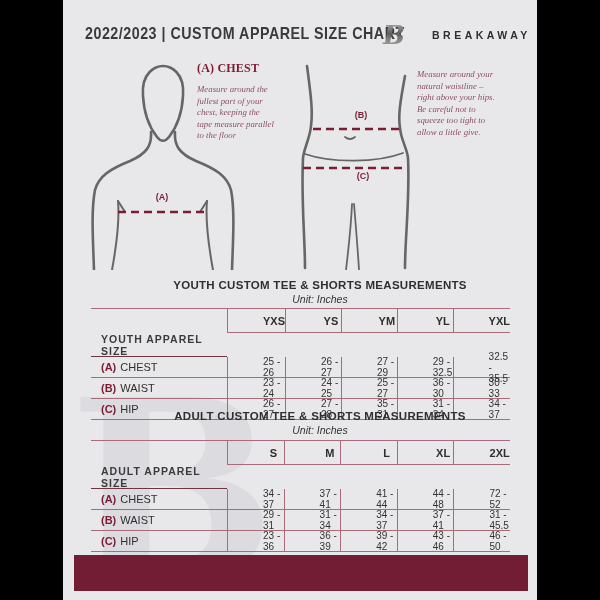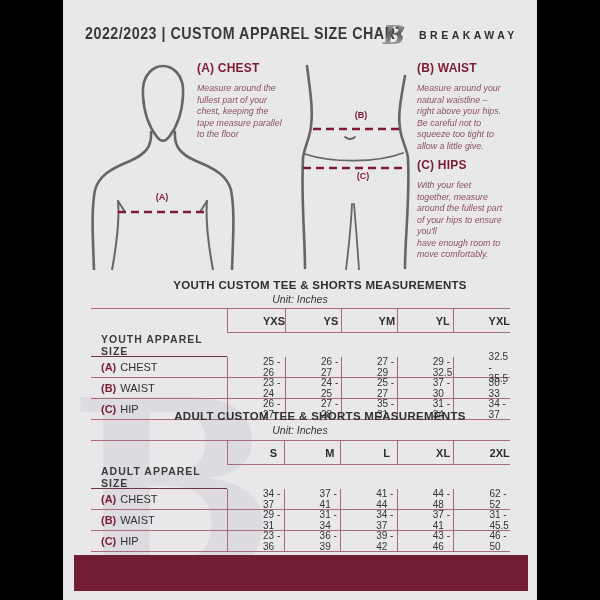--- a/index.html
+++ b/index.html
@@ -5,39 +5,39 @@
   html,body{margin:0;padding:0;}
   body{width:600px;height:600px;overflow:hidden;background:#000;font-family:"Liberation Sans",sans-serif;}
   .stage{position:relative;width:600px;height:600px;background:#000;}
   .page{position:absolute;left:63px;top:0;width:474px;height:600px;background:#e8e8ea;overflow:hidden;}
   .watermark{position:absolute;left:6px;top:368px;font-family:"DejaVu Serif",serif;font-weight:bold;
     font-size:245px;line-height:1;color:#dcdce0;z-index:0;user-select:none;}
   
   .hdr-title{position:absolute;left:22px;top:24px;font-weight:bold;font-size:17px;color:#3a3a3a;
     letter-spacing:.6px;transform:scaleX(.84);transform-origin:left center;white-space:nowrap;z-index:2;}
   .brand{position:absolute;left:313px;top:17px;display:flex;align-items:center;z-index:2;}
-  .brand-name{margin-left:15px;font-weight:bold;font-size:10.5px;letter-spacing:3.5px;color:#2e2e2e;}
+  .brand-name{margin-left:28px;font-weight:bold;font-size:10.5px;letter-spacing:3.5px;color:#2e2e2e;}
   
   .fig{position:absolute;z-index:1;}
   .fig-upper{left:25px;top:58px;}
   .fig-lower{left:238px;top:58px;}
   .meas-label{position:absolute;z-index:2;width:30px;text-align:center;font-weight:bold;
     font-size:9px;color:#7c1c34;}
-  .guide{position:absolute;z-index:2;}
+  .guide{position:absolute;z-index:2;font-family:Liberation Serif, serif;}
   .guide h3{margin:0;font-size:12px;font-weight:bold;color:#7c1c34;letter-spacing:.2px;}
   .guide p{margin:8px 0 0 0;font-size:8.8px;line-height:11.5px;font-style:italic;color:#8d4f62;
     white-space:pre-line;}
   .guide-chest{left:134px;top:61px;width:112px;}
   .guide-waist{left:354px;top:61px;width:112px;}
   .guide-hips{left:354px;top:158px;width:118px;}
   
   .tbl-title{position:absolute;width:514px;text-align:center;font-weight:bold;font-size:11.5px;
     color:#2f2f2f;letter-spacing:.3px;z-index:2;}
   .tbl-unit{position:absolute;width:474px;text-align:center;font-size:10.5px;font-style:italic;
-    color:#333;z-index:2;}
+    color:#333;z-index:2;padding-left:20px;}
   .grid{position:absolute;left:28px;width:419px;display:grid;
     grid-template-columns:136px repeat(5,1fr);z-index:2;
     border-top:1.5px solid #a96b79;border-bottom:1.5px solid #a96b79;}
   .cell{display:flex;align-items:center;justify-content:center;font-size:10px;color:#333;
     border-bottom:1px solid #a96b79;}
   .cell.vline{border-left:1.5px solid #a96b79;padding-left:35px;}
   .cell.hhead{height:23px;font-weight:bold;font-size:11px;color:#2f2f2f;}
   .cell.rowlabel{justify-content:flex-start;padding-left:10px;font-size:11px;color:#2f2f2f;}
   .cell.sizehead{justify-content:flex-start;padding-left:10px;font-weight:bold;font-size:10.5px;
     letter-spacing:1px;color:#3b3b3b;border-bottom:1.5px solid #6e3440;margin-top:24px;}
@@ -107,37 +107,26 @@
 
     <div class="guide guide-chest">
       <h3>(A) CHEST</h3>
       <p>Measure around the
 fullest part of your
 chest, keeping the
 tape measure parallel
 to the floor</p>
     </div>
     <div class="guide guide-waist">
-      <h3>(B) WAIST</h3>
       <p>Measure around your
 natural waistline –
 right above your hips.
 Be careful not to
 squeeze too tight to
 allow a little give.</p>
-    </div>
-    <div class="guide guide-hips">
-      <h3>(C) HIPS</h3>
-      <p>With your feet
-together, measure
-around the fullest part
-of your hips to ensure
-you'll
-have enough room to
-move comfortably.</p>
     </div>
 
     <div class="tbl-title" style="top:279px;">YOUTH CUSTOM TEE &amp; SHORTS MEASUREMENTS</div>
     <div class="tbl-unit" style="top:293px;">Unit: Inches</div>
     <div class="grid" style="top:308px;">
       <div class="cell hhead sizehead">YOUTH APPAREL SIZE</div>
       <div class="cell hhead vline">YXS</div>
       <div class="cell hhead vline">YS</div>
       <div class="cell hhead vline">YM</div>
       <div class="cell hhead vline">YL</div>
@@ -153,21 +142,21 @@
       <div class="cell data vline">29 - 32.5</div>
       <div class="cell data vline">32.5 - 35.5</div>
 
       <div class="cell data rowlabel">
         <span class="prefix">(B)</span>
         <span>WAIST</span>
       </div>
       <div class="cell data vline">23 - 24</div>
       <div class="cell data vline">24 - 25</div>
       <div class="cell data vline">25 - 27</div>
-      <div class="cell data vline">37 - 30</div>
+      <div class="cell data vline">36 - 30</div>
       <div class="cell data vline">30 - 33</div>
 
       <div class="cell data rowlabel last">
         <span class="prefix">(C)</span>
         <span>HIP</span>
       </div>
       <div class="cell data vline last">26 - 27</div>
       <div class="cell data vline last">27 - 28</div>
       <div class="cell data vline last">35 - 31</div>
       <div class="cell data vline last">31 - 34</div>
@@ -185,21 +174,21 @@
       <div class="cell hhead vline">2XL</div>
 
       <div class="cell data rowlabel">
         <span class="prefix">(A)</span>
         <span>CHEST</span>
       </div>
       <div class="cell data vline">34 - 37</div>
       <div class="cell data vline">37 - 41</div>
       <div class="cell data vline">41 - 44</div>
       <div class="cell data vline">44 - 48</div>
-      <div class="cell data vline">62 - 52</div>
+      <div class="cell data vline">72 - 52</div>
 
       <div class="cell data rowlabel">
         <span class="prefix">(B)</span>
         <span>WAIST</span>
       </div>
       <div class="cell data vline">29 - 31</div>
       <div class="cell data vline">31 - 34</div>
       <div class="cell data vline">34 - 37</div>
       <div class="cell data vline">37 - 41</div>
       <div class="cell data vline">31 - 45.5</div>

